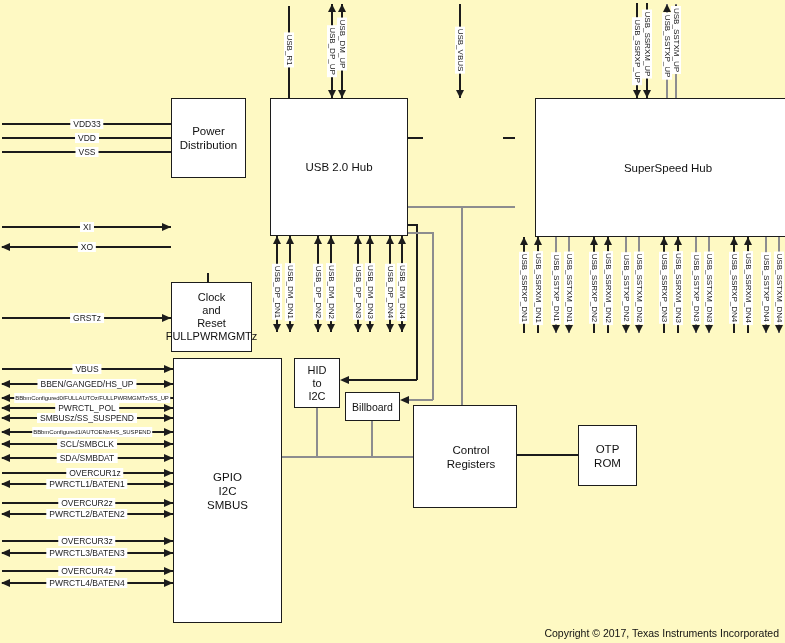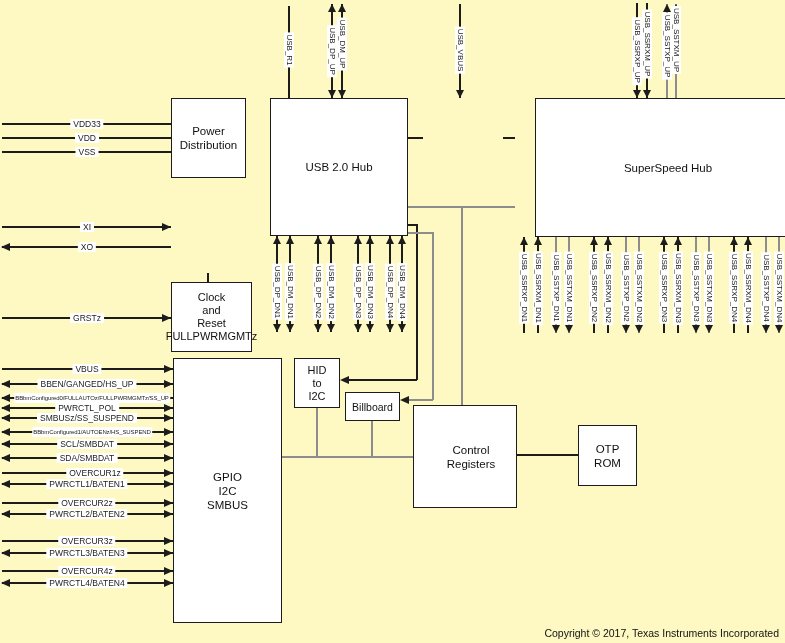--- a/index.html
+++ b/index.html
@@ -209,21 +209,21 @@
     <div class="ah ah-left" style="left: 1px; top: 414px;"></div>
     <div class="ah ah-right" style="left: 164px; top: 414px;"></div>
     <div class="hlabel" style="left: 87px; top: 418px;">SMBUSz/SS_SUSPEND</div>
     <div class="hline" style="left: 2px; top: 431.25px; width: 171px;"></div>
     <div class="ah ah-left" style="left: 1px; top: 428px;"></div>
     <div class="ah ah-right" style="left: 164px; top: 428px;"></div>
     <div class="hlabel small" style="left: 92px; top: 432px;">BBbmConfigured1/AUTOENz/HS_SUSPEND</div>
     <div class="hline" style="left: 2px; top: 443.25px; width: 171px;"></div>
     <div class="ah ah-left" style="left: 1px; top: 440px;"></div>
     <div class="ah ah-right" style="left: 164px; top: 440px;"></div>
-    <div class="hlabel" style="left: 87px; top: 444px;">SCL/SMBDAT</div>
+    <div class="hlabel" style="left: 87px; top: 444px;">SCL/SMBCLK</div>
     <div class="hline" style="left: 2px; top: 457.25px; width: 171px;"></div>
     <div class="ah ah-left" style="left: 1px; top: 454px;"></div>
     <div class="ah ah-right" style="left: 164px; top: 454px;"></div>
     <div class="hlabel" style="left: 87px; top: 458px; text-align: center;">SDA/SMBDAT</div>
     <div class="hline" style="left: 2px; top: 472.25px; width: 171px;"></div>
     <div class="ah ah-right" style="left: 164px; top: 469px;"></div>
     <div class="hlabel" style="left: 95px; top: 473px;">OVERCUR1z</div>
     <div class="hline" style="left: 2px; top: 483.25px; width: 171px;"></div>
     <div class="ah ah-left" style="left: 1px; top: 480px;"></div>
     <div class="ah ah-right" style="left: 164px; top: 480px;"></div>

